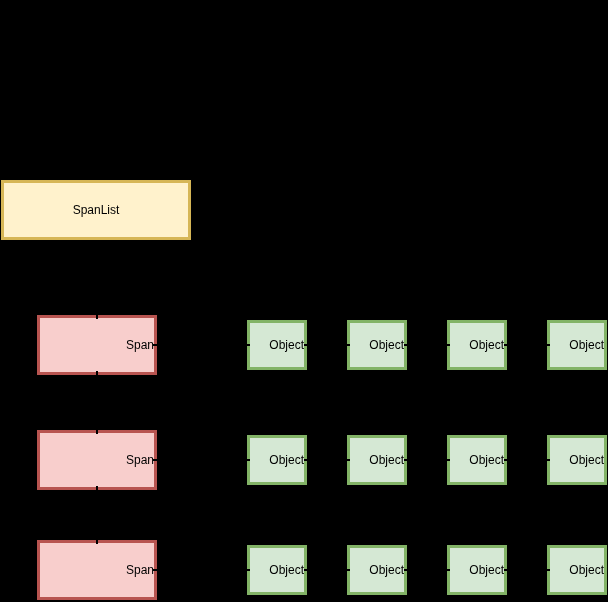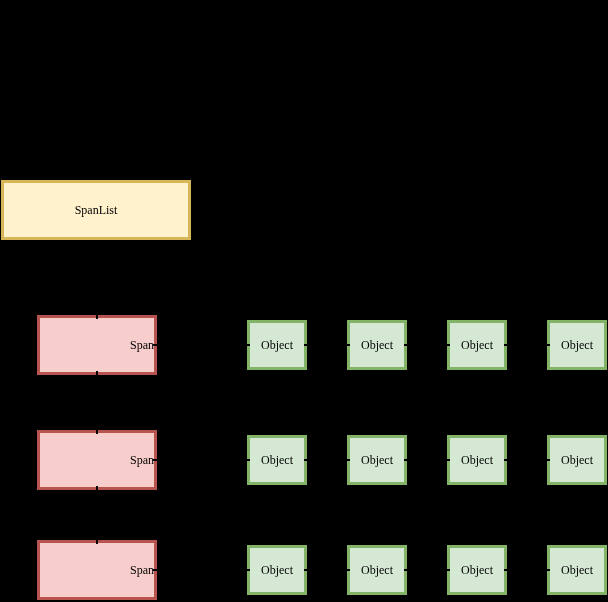--- a/index.html
+++ b/index.html
@@ -6,21 +6,21 @@
     margin: 0;
     padding: 0;
     background: var(--bg, #000);
   }
   .canvas {
     position: relative;
     width: 608px;
     height: 602px;
     background: var(--bg, #000);
     overflow: hidden;
-    font-family: Liberation Serif, serif;
+    font-family: Liberation Sans, sans-serif;
   }
   .node {
     position: absolute;
     box-sizing: border-box;
     display: flex;
     align-items: center;
     justify-content: center;
     font-size: 12px;
     color: var(--text, #000);
     text-align: center;
@@ -31,20 +31,21 @@
     border: 3px solid var(--sl-stroke, #d6b656);
   }
   .span {
     background: var(--sp-fill, #f8cecc);
     border: 3px solid var(--sp-stroke, #b85450);
     justify-content: flex-end;
   }
   .object {
     background: var(--ob-fill, #d5e8d4);
     border: 3px solid var(--ob-stroke, #82b366);
+    justify-content: flex-end;
   }
   .stub {
     position: absolute;
     background: #000;
   }
 </style>
 </head>
 <body>
 
 <div class="canvas">

